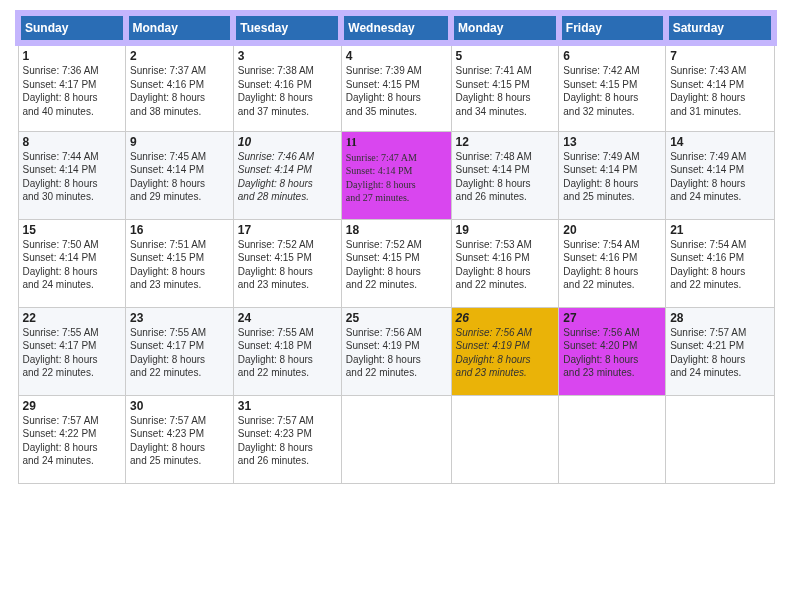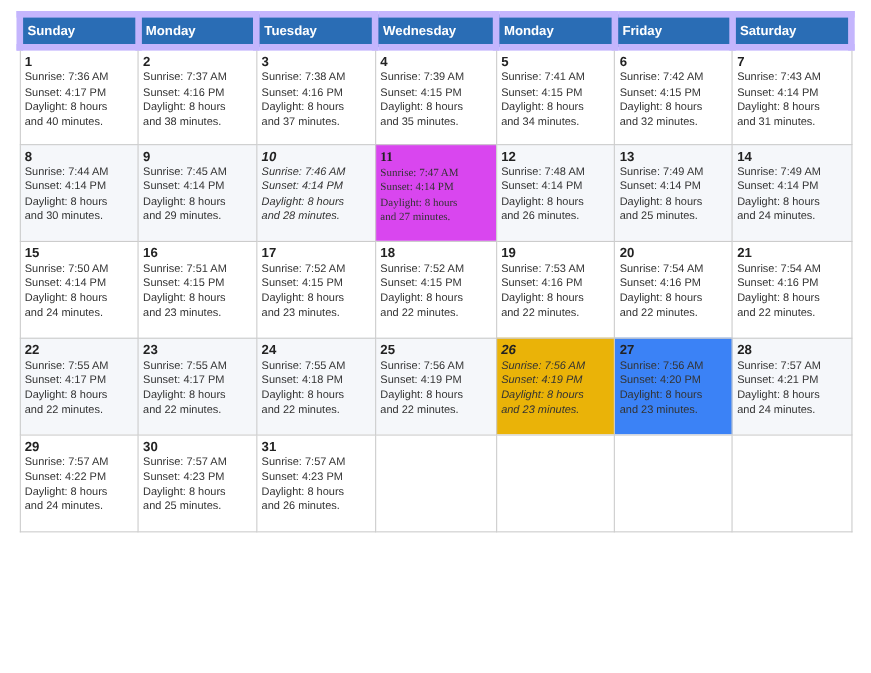--- a/index.html
+++ b/index.html
@@ -204,21 +204,21 @@
             <div class="day-info">Sunrise: 7:55 AM<br>Sunset: 4:18 PM<br>Daylight: 8 hours<br>and 22 minutes.</div>
           </td>
           <td style="background: rgb(245, 247, 250);">
             <div class="day-num">25</div>
             <div class="day-info">Sunrise: 7:56 AM<br>Sunset: 4:19 PM<br>Daylight: 8 hours<br>and 22 minutes.</div>
           </td>
           <td style="background: #eab308; font-style: italic;">
             <div class="day-num">26</div>
             <div class="day-info">Sunrise: 7:56 AM<br>Sunset: 4:19 PM<br>Daylight: 8 hours<br>and 23 minutes.</div>
           </td>
-          <td style="background: #3b82f6;">
+          <td style="background: #d946ef;">
             <div class="day-num">27</div>
             <div class="day-info">Sunrise: 7:56 AM<br>Sunset: 4:20 PM<br>Daylight: 8 hours<br>and 23 minutes.</div>
           </td>
           <td style="background: rgb(245, 247, 250);">
             <div class="day-num">28</div>
             <div class="day-info">Sunrise: 7:57 AM<br>Sunset: 4:21 PM<br>Daylight: 8 hours<br>and 24 minutes.</div>
           </td>
         </tr>
         <tr>
           <td>

